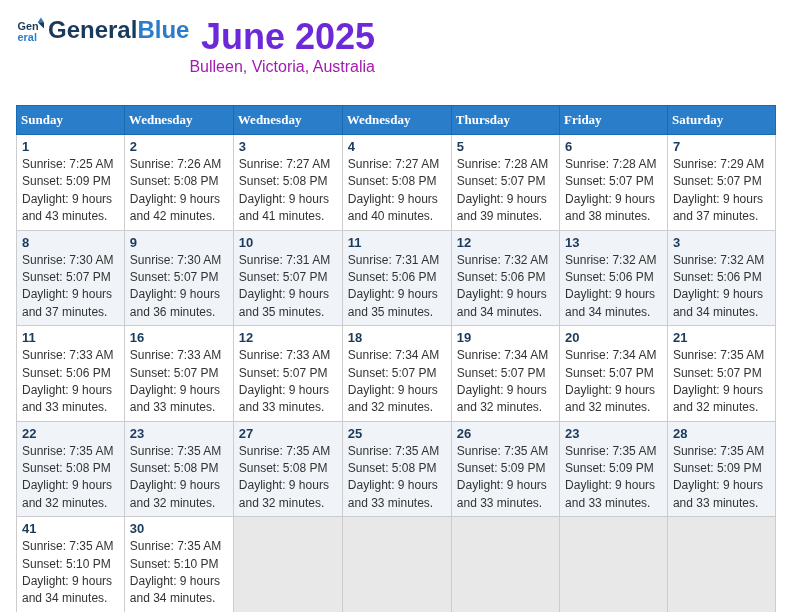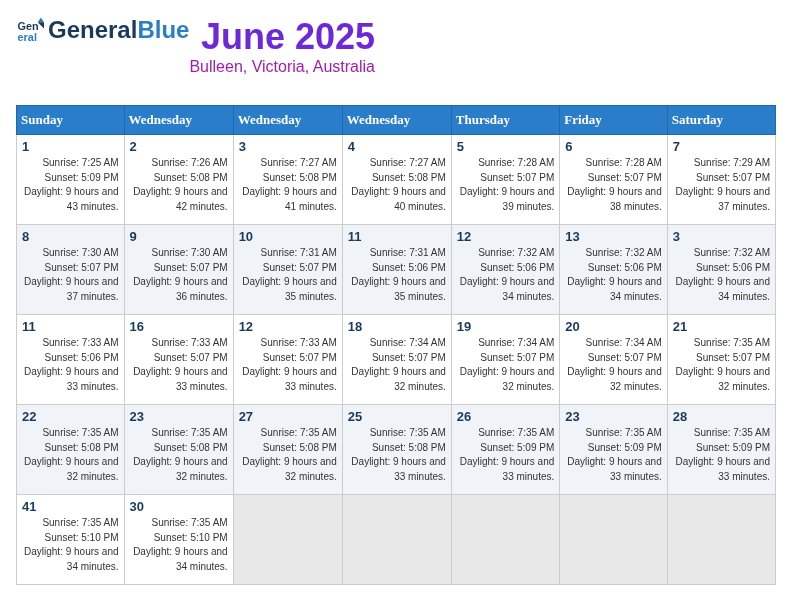--- a/index.html
+++ b/index.html
@@ -73,23 +73,22 @@
       background: #f0f4f8;
     }
     .day-number {
       font-size: 13px;
       font-weight: bold;
       color: #1a3a5c;
       margin-bottom: 2px;
     }
     .day-info {
       color: #333;
-      font-size: 10px;
+      font-size: 12px;
       line-height: 1.45;
-      text-align: right;
     }
     td.empty {
       background: #e8e8e8 !important;
     }
   </style>
 </head>
 <body>
 
 <div class="header-area">
   <div class="logo">

